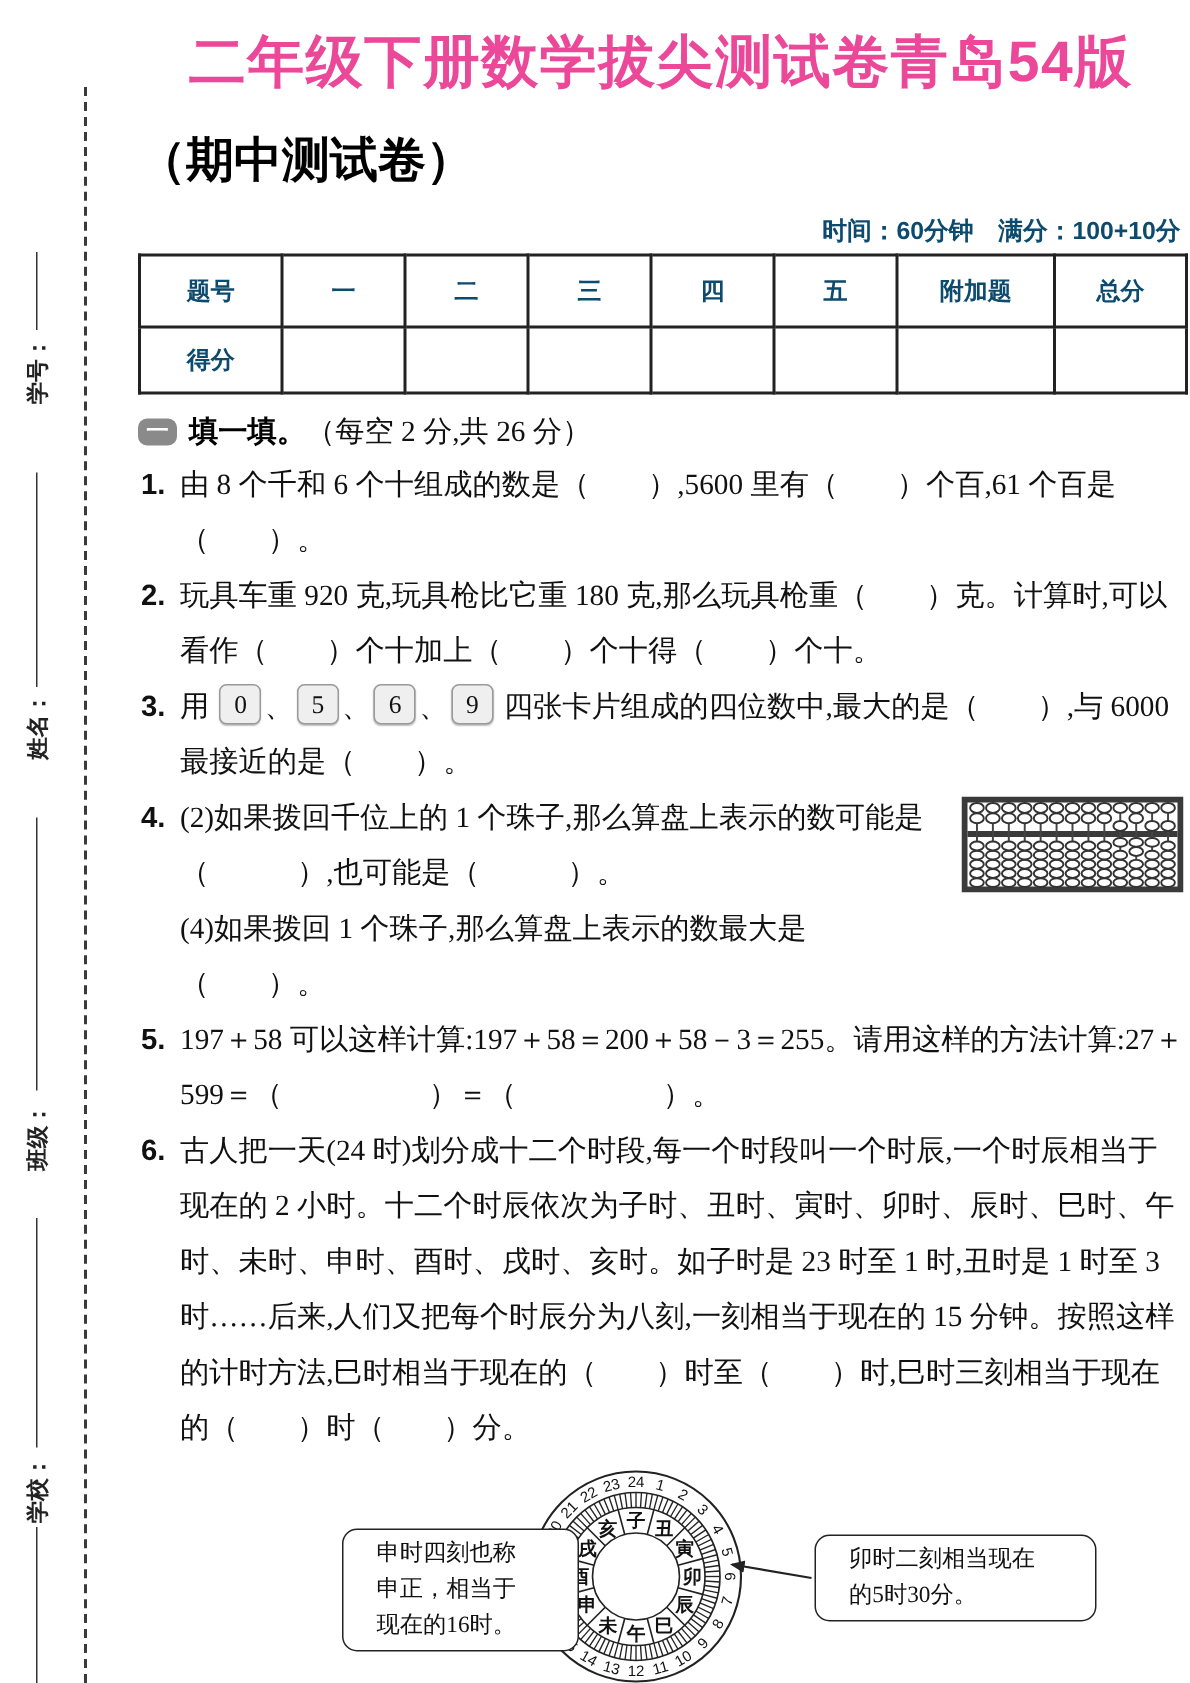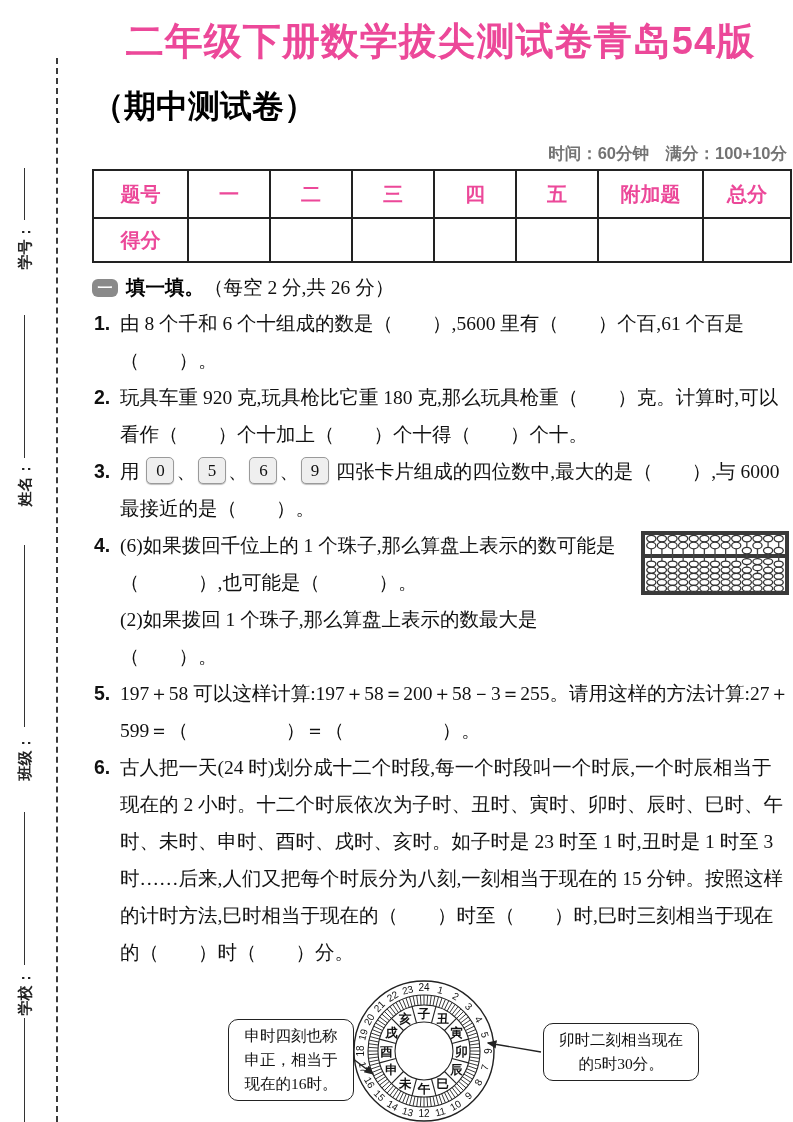--- a/index.html
+++ b/index.html
@@ -16,25 +16,25 @@
     position:absolute;left:0;width:50px;height:50px;display:flex;align-items:center;justify-content:center;
     transform:rotate(-90deg);font-size:15px;font-weight:bold;white-space:nowrap;color:#222;
     font-family:"Liberation Serif",serif;
   }
   
   .content{position:absolute;left:92px;top:0;width:697px;}
   .title{margin:16px 0 0;text-align:center;font-size:38px;font-weight:900;letter-spacing:1px;
          font-family:"Liberation Sans","DejaVu Sans",sans-serif;color:#ec4899;}
   .subtitle{margin:18px 0 0;text-align:left;font-size:32px;font-weight:900;
          font-family:"Liberation Sans","DejaVu Sans",sans-serif;color:#000;}
-  .meta{margin-top:14px;text-align:right;font-size:16.5px;font-weight:bold;color:#737373;
+  .meta{margin-top:14px;text-align:right;font-size:16.5px;font-weight:bold;color:#0c4a6e;
          font-family:"Liberation Sans",sans-serif;padding-right:2px;}
   table.score-table{border-collapse:collapse;table-layout:fixed;width:698px;margin-top:4px;}
   table.score-table td{border:2px solid #222;text-align:center;vertical-align:middle;
-         font-size:20px;font-weight:600;color:#ec4899;}
+         font-size:16px;font-weight:600;color:#0c4a6e;}
   tr.score-head td{height:44px;}
   tr.score-fill td{height:40px;}
   
   .section-header{margin-top:11px;font-size:19.5px;display:flex;align-items:center;}
   .badge{display:inline-flex;align-items:center;justify-content:center;width:26px;height:18px;
          background:#8a8a8a;border-radius:6px;color:#fff;font-size:15px;font-weight:bold;
          margin-right:8px;line-height:18px;}
   .sec-title{font-weight:bold;color:#000;text-align:right;}
   .sec-note{color:#111;}
   
@@ -43,21 +43,21 @@
   .qnum{position:absolute;left:2px;top:0;font-weight:bold;
         font-family:"Liberation Sans","DejaVu Sans",sans-serif;}
   .card{display:inline-block;min-width:14px;padding:0 6px;margin:0 2px;border:1px solid #9a9a9a;
         border-radius:5px;background:#efefef;text-align:center;font-size:17px;line-height:25px;
         vertical-align:2px;box-shadow:0 1px 1px rgba(0,0,0,.25);}
   .abacus-wrap{float:right;margin:4px 0 2px 10px;}
   
   .diagram{position:relative;height:152px;margin-top:4px;}
   .diagram svg{position:absolute;left:0;top:0;}
   .callout{position:absolute;border:1.8px solid #222;border-radius:10px;background:#fff;
-           padding:4px 6px;font-size:15.5px;line-height:1.55;white-space:pre-line;color:#111;text-align:center;}
+           padding:4px 22px;font-size:15.5px;line-height:1.55;white-space:pre-line;color:#111;}
   .callout.left{left:136px;top:44px;width:112px;}
   .callout.right{left:451px;top:48px;width:142px;}
 </style>
 </head>
 <body>
 
 <div class="page">
 
   <div class="sidebar">
     <div class="dashed-line"></div>
@@ -242,22 +242,22 @@
               <line x1="137.69230769230768" y1="4" x2="137.69230769230768" y2="60" stroke="#444" stroke-width="1.3"></line>
               <ellipse cx="137.69230769230768" cy="7.6" rx="4.564615384615385" ry="3.3" fill="#fff" stroke="#333" stroke-width="1.3"></ellipse>
               <ellipse cx="137.69230769230768" cy="19.6" rx="4.564615384615385" ry="3.3" fill="#fff" stroke="#333" stroke-width="1.3"></ellipse>
               <ellipse cx="137.69230769230768" cy="57.4" rx="4.564615384615385" ry="2.95" fill="#fff" stroke="#333" stroke-width="1.3"></ellipse>
               <ellipse cx="137.69230769230768" cy="51.3" rx="4.564615384615385" ry="2.95" fill="#fff" stroke="#333" stroke-width="1.3"></ellipse>
               <ellipse cx="137.69230769230768" cy="45.2" rx="4.564615384615385" ry="2.95" fill="#fff" stroke="#333" stroke-width="1.3"></ellipse>
               <ellipse cx="137.69230769230768" cy="39.1" rx="4.564615384615385" ry="2.95" fill="#fff" stroke="#333" stroke-width="1.3"></ellipse>
               <ellipse cx="137.69230769230768" cy="33" rx="4.564615384615385" ry="2.95" fill="#fff" stroke="#333" stroke-width="1.3"></ellipse>
             </svg>
         </span>
-        <div>(6)如果拨回千位上的 1 个珠子,那么算盘上表示的数可能是（　　　）,也可能是（　　　）。</div>
-        <div>(2)如果拨回 1 个珠子,那么算盘上表示的数最大是（　　）。</div>
+        <div>(2)如果拨回千位上的 1 个珠子,那么算盘上表示的数可能是（　　　）,也可能是（　　　）。</div>
+        <div>(4)如果拨回 1 个珠子,那么算盘上表示的数最大是（　　）。</div>
       </div>
 
       <div class="q">
         <span class="qnum">5.</span>
         <span>197＋58 可以这样计算:197＋58＝200＋58－3＝255。请用这样的方法计算:27＋599＝（　　　　　）＝（　　　　　）。</span>
       </div>
 
       <div class="q">
         <span class="qnum">6.</span>
         <span>古人把一天(24 时)划分成十二个时段,每一个时段叫一个时辰,一个时辰相当于现在的 2 小时。十二个时辰依次为子时、丑时、寅时、卯时、辰时、巳时、午时、未时、申时、酉时、戌时、亥时。如子时是 23 时至 1 时,丑时是 1 时至 3 时……后来,人们又把每个时辰分为八刻,一刻相当于现在的 15 分钟。按照这样的计时方法,巳时相当于现在的（　　）时至（　　）时,巳时三刻相当于现在的（　　）时（　　）分。</span>

